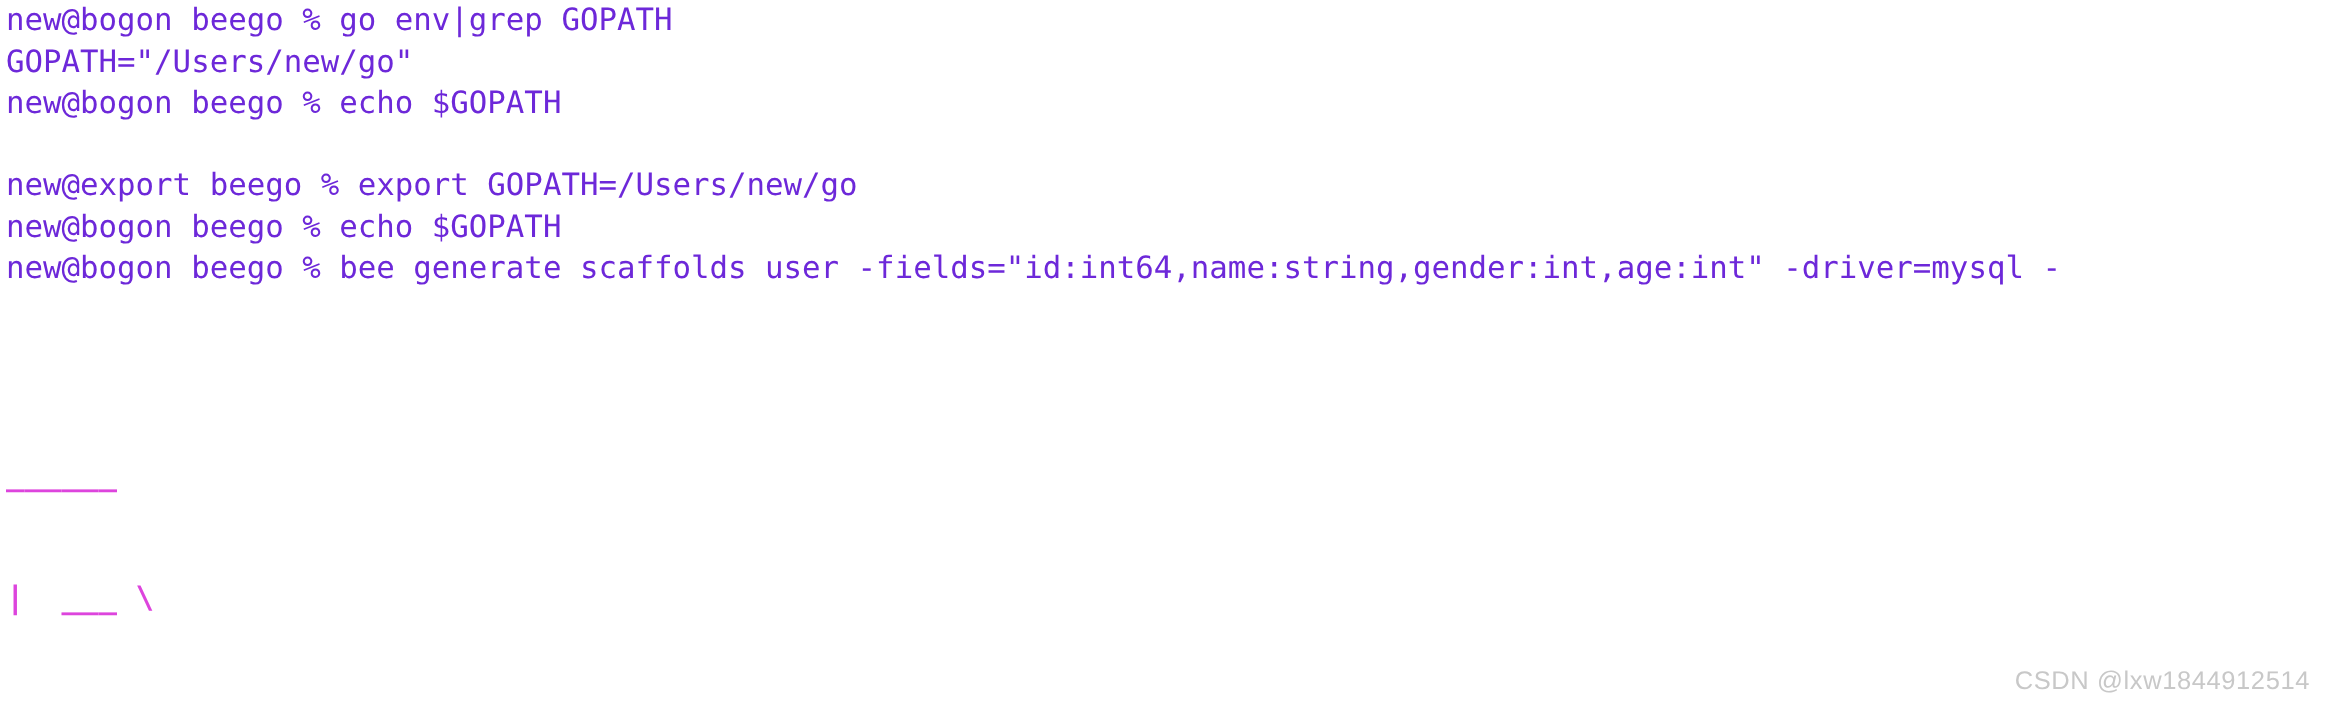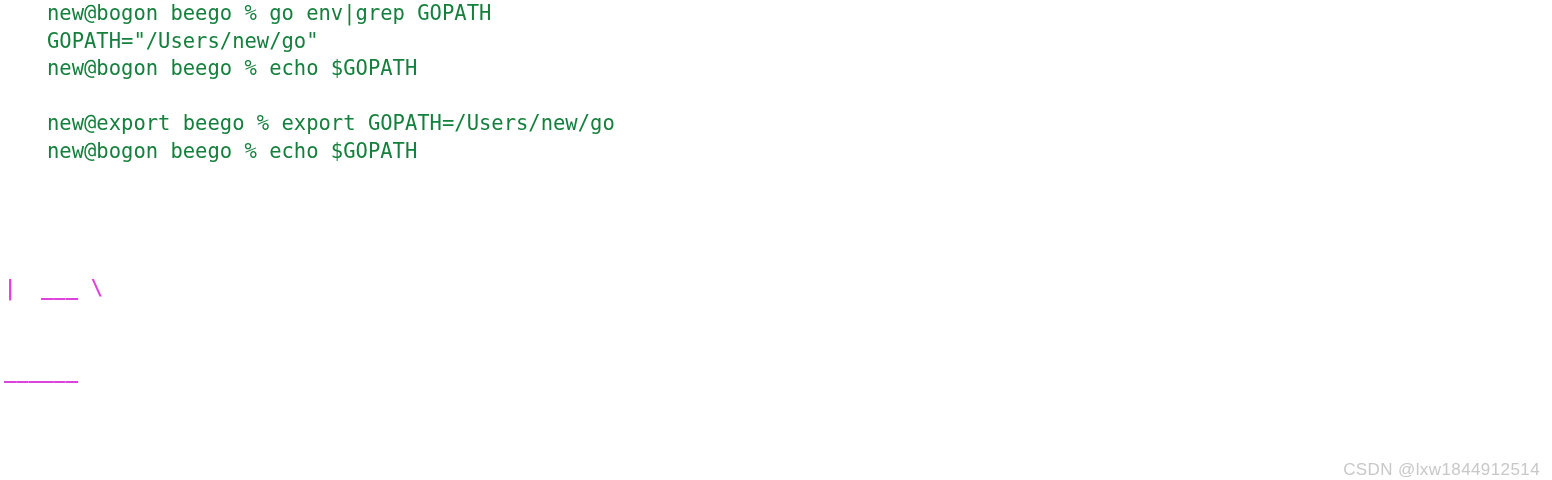--- a/index.html
+++ b/index.html
@@ -27,24 +27,23 @@
     position: absolute;
     left: 4px;
     top: 0px;
     width: 1548px;
   }
   .line {
     height: 27.5px;
     line-height: 27.5px;
     font-size: 20.5px;
     letter-spacing: 0px;
-    color: #15803d;
+    color: #6d28d9;
     white-space: pre;
     font-family: "DejaVu Sans Mono", "Liberation Mono", monospace;
-    margin-left: 43px;
   }
   .line.blank {
     height: 27.5px;
   }
   
   .banner {
     position: absolute;
     left: 4px;
     top: 262px;
     color: #dd44dd;
@@ -52,47 +51,48 @@
     line-height: 27.5px;
     white-space: pre;
     font-family: "DejaVu Sans Mono", "Liberation Mono", monospace;
     font-weight: bold;
     letter-spacing: 0px;
   }
   .banner .bline { white-space: pre; display: block; height: 27.5px; }
   .watermark {
     position: absolute;
     right: 12px;
-    bottom: 0;
+    bottom: 16px;
     color: #c8c8c8;
     font-size: 17px;
     font-family: "Liberation Sans", "DejaVu Sans", sans-serif;
     letter-spacing: 0.4px;
     white-space: pre;
   }
 </style>
 </head>
 <body>
 
 <div id="terminal">
 
   <div class="screen">
 
     <div class="line">new@bogon beego % go env|grep GOPATH</div>
     <div class="line">GOPATH="/Users/new/go"</div>
     <div class="line">new@bogon beego % echo $GOPATH</div>
     <div class="line blank"></div>
     <div class="line">new@export beego % export GOPATH=/Users/new/go</div>
     <div class="line">new@bogon beego % echo $GOPATH</div>
+    <div class="line">new@bogon beego % bee generate scaffolds user -fields="id:int64,name:string,gender:int,age:int" -driver=mysql -</div>
     <div class="line blank"></div>
     <div class="line blank"></div>
 
     <div class="banner" style="position:static;">
+      <span class="bline">______</span>
       <span class="bline">|  ___ \</span>
-      <span class="bline">______</span>
       
       
       
       
     </div>
 
   </div>
 
   <div class="watermark">CSDN @lxw1844912514</div>
 

